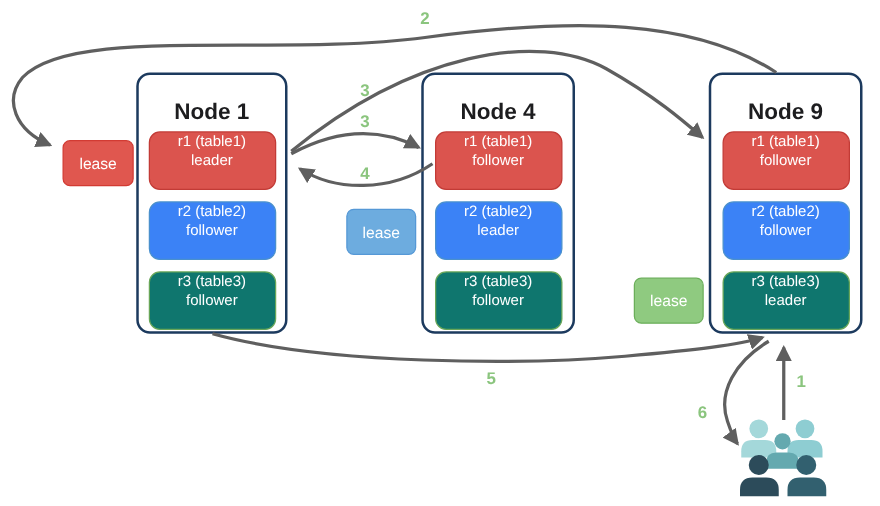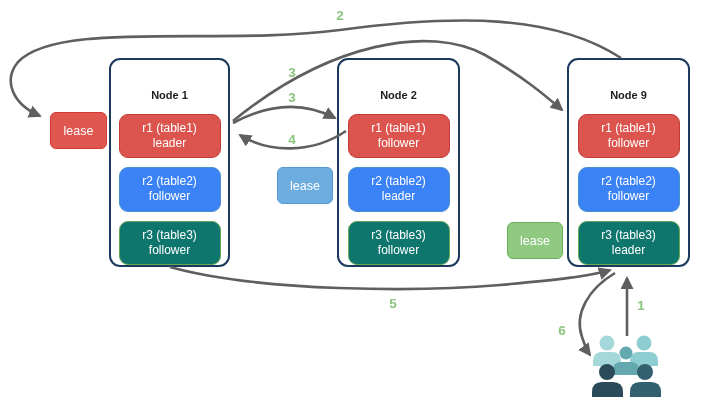--- a/index.html
+++ b/index.html
@@ -6,25 +6,25 @@
   .stage {
     position:relative; width:704px; height:405px; background:#ffffff;
     font-family:"Liberation Sans", sans-serif; overflow:hidden;
   }
   
   .node {
     position:absolute; top:58px; height:209px; background:#ffffff;
     border:2px solid #1c3a5e; border-radius:11px; box-sizing:border-box;
     display:flex; flex-direction:column; align-items:center; z-index:1;
   }
-  .node-title { margin-top:29px; height:17px; font-size:11px; font-weight:bold; color:#1d1d1f;text-align:right; }
+  .node-title { margin-top:19px; height:17px; font-size:18px; font-weight:bold; color:#1d1d1f;text-align:right; }
   .range {
     width:102px; height:47px; border-radius:9px; margin-top:9px;
     color:#ffffff; font-size:12px; line-height:15px; text-align:center;
-    display:flex; flex-direction:column; align-items:center; justify-content:center;
+    display:flex; flex-direction:column; align-items:center; justify-content:flex-start;
     box-sizing:border-box;
   }
   .range:first-of-type { margin-top:10px; }
   .range.red   { background:#db544e; border:1.5px solid #c23b36; }
   .range.blue  { background:#3b82f6; border:1.5px solid #4a90cd; }
   .range.green { background:#0f766e; border:1.5px solid #68a658; }
   
   .lease {
     position:absolute; height:37px; border-radius:6px; color:#ffffff;
     font-size:12.5px; display:flex; align-items:center; justify-content:center;
@@ -55,21 +55,21 @@
       <span>r2 (table2)</span>
       <span>follower</span>
     </div>
     <div class="range green">
       <span>r3 (table3)</span>
       <span>follower</span>
     </div>
   </div>
 
   <div class="node" style="left:337px; width:123px;">
-    <div class="node-title">Node 2</div>
+    <div class="node-title">Node 4</div>
     <div class="range red">
       <span>r1 (table1)</span>
       <span>follower</span>
     </div>
     <div class="range blue">
       <span>r2 (table2)</span>
       <span>leader</span>
     </div>
     <div class="range green">
       <span>r3 (table3)</span>

